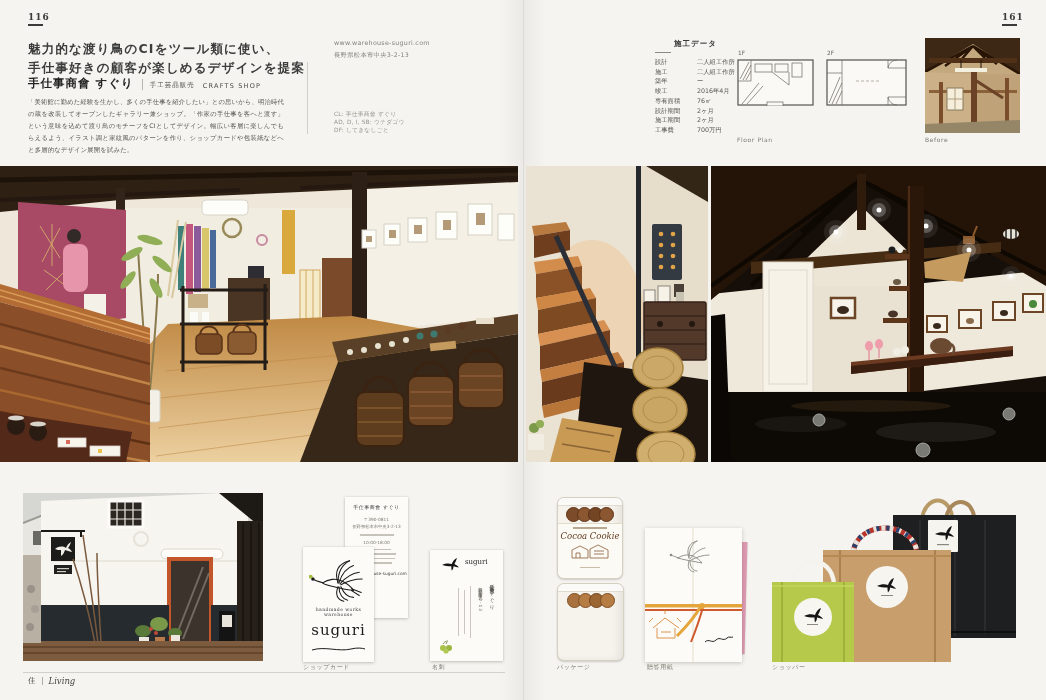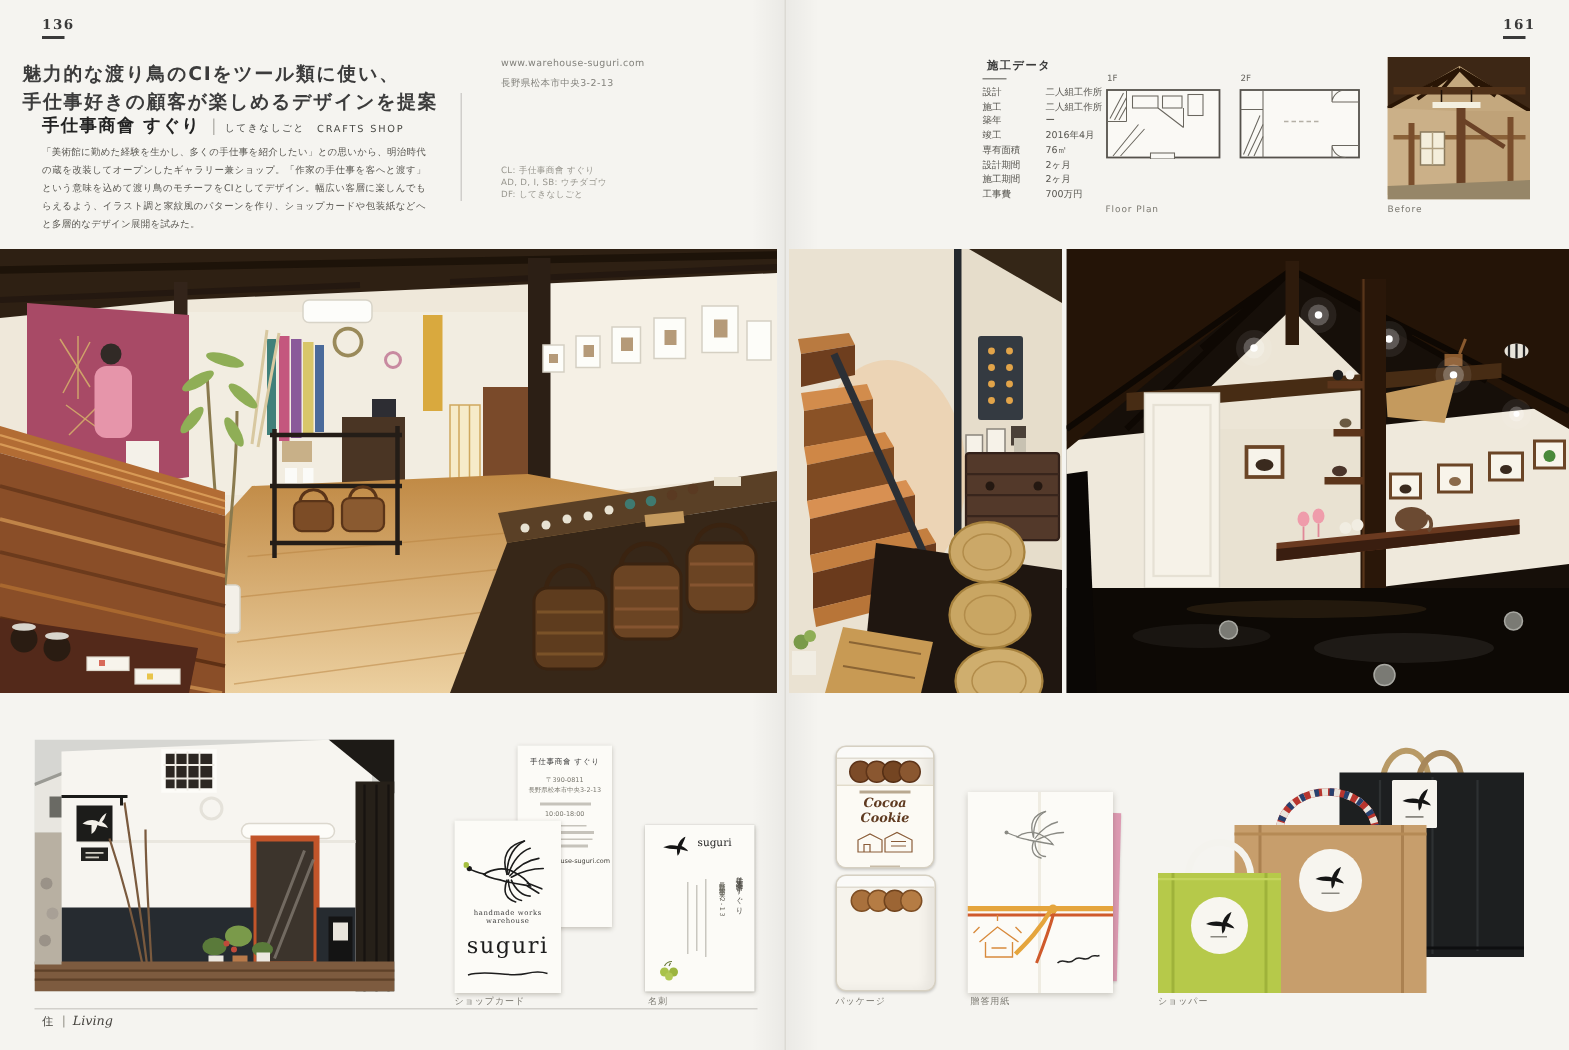--- a/index.html
+++ b/index.html
@@ -34,67 +34,67 @@
   .script{font-family:"DejaVu Serif",serif;}
   .suguri-big{font-size:15px;color:#1d1d1d;letter-spacing:1px}
   .tagline{font-size:4.6px;color:#3a3a3a;text-align:center;letter-spacing:.4px}
   .vtext{writing-mode:vertical-rl;font-size:4.3px;color:#6a685f;letter-spacing:1px}
   .jar{border:1px solid #d6d0c2;border-radius:7px;overflow:hidden;background:#f6f3ec;
        box-shadow:0 1px 2px rgba(0,0,0,.18), inset -5px 0 7px rgba(0,0,0,.06)}
   .jar-lid{height:7px;background:rgba(252,252,250,.85);border-bottom:1px solid #e0dbd0}
   .jar-cookies{height:17px;display:flex;justify-content:center;align-items:center;overflow:hidden}
   .cookie{width:13px;height:13px;border-radius:50%;margin:0 -2px}
   .jar-label{background:#fcfaf4;border-top:1px solid #e2dbca;text-align:center;position:relative}
-  .jar-script{font-family:"DejaVu Serif",serif;font-style:italic;font-weight:bold}
+  .jar-script{font-family:"DejaVu Serif",serif;font-style:italic;font-weight:normal}
   .minibar{margin:3px auto 0 auto;height:1.5px}
   .footer-rule{height:1px;background:#d2d0cb}
   .footer{display:flex;align-items:center;font-size:7.5px;color:#46443f}
   .footer .jp{font-family:"DejaVu Serif",serif}
   .footer .sep{width:1px;height:8px;background:#b0aea6;margin:0 6px}
   .footer .en{font-family:"DejaVu Serif",serif;font-style:italic;font-size:8.5px}
   .fold{width:1px;background:#dcdad4}
   .fold-shadeL{width:22px;background:linear-gradient(to right,rgba(0,0,0,0),rgba(0,0,0,.045))}
   .fold-shadeR{width:22px;background:linear-gradient(to left,rgba(0,0,0,0),rgba(0,0,0,.045))}
 </style>
 </head>
 <body>
 
 <div class="abs fold" style="left:523px;top:0;height:700px"></div>
 <div class="abs fold-shadeL" style="left:501px;top:0;height:700px"></div>
 <div class="abs fold-shadeR" style="left:524px;top:0;height:700px"></div>
 
-<div class="abs pagenum" style="left:28px;top:12px">136</div>
+<div class="abs pagenum" style="left:28px;top:12px">116</div>
 <div class="abs pagenum-rule" style="left:28px;top:24px"></div>
 
-<div class="abs headline" style="left:15px;top:39px">
+<div class="abs headline" style="left:28px;top:39px">
   <div>魅力的な渡り鳥のCIをツール類に使い、</div>
   <div>手仕事好きの顧客が楽しめるデザインを提案</div>
 </div>
 
 <div class="abs shopline" style="left:28px;top:76px">
   <span class="shopname">手仕事商會 すぐり</span>
   <span class="shopsep"></span>
-  <span class="shopcat">してきなしごと</span>
+  <span class="shopcat">手工芸品販売</span>
   <span class="shopcat-en">CRAFTS SHOP</span>
 </div>
 
 <div class="abs bodytext" style="left:28px;top:96px">「美術館に勤めた経験を生かし、多くの手仕事を紹介したい」との思いから、明治時代の蔵を改装してオープンしたギャラリー兼ショップ。「作家の手仕事を客へと渡す」という意味を込めて渡り鳥のモチーフをCIとしてデザイン。幅広い客層に楽しんでもらえるよう、イラスト調と家紋風のパターンを作り、ショップカードや包装紙などへと多層的なデザイン展開を試みた。</div>
 
 <div class="abs vrule" style="left:307px;top:62px;height:72px"></div>
 
 <div class="abs meta" style="left:334px;top:39px">www.warehouse-suguri.com</div>
 <div class="abs meta" style="left:334px;top:51px">長野県松本市中央3-2-13</div>
 
 <div class="abs" style="left:334px;top:110px">
   <div class="credit">CL: 手仕事商會 すぐり</div>
   <div class="credit">AD, D, I, SB: ウチダゴウ</div>
   <div class="credit">DF: してきなしごと</div>
 </div>
 
-<div class="abs cd-title" style="left:658px;top:39px">施工データ</div>
+<div class="abs cd-title" style="left:674px;top:39px">施工データ</div>
 <div class="abs cd-rule" style="left:655px;top:52px"></div>
 <div class="abs" style="left:655px;top:57px">
   <div class="cd-row"><span class="cd-l">設計</span><span>二人組工作所</span></div>
   <div class="cd-row"><span class="cd-l">施工</span><span>二人組工作所</span></div>
   <div class="cd-row"><span class="cd-l">築年</span><span>ー</span></div>
   <div class="cd-row"><span class="cd-l">竣工</span><span>2016年4月</span></div>
   <div class="cd-row"><span class="cd-l">専有面積</span><span>76㎡</span></div>
   <div class="cd-row"><span class="cd-l">設計期間</span><span>2ヶ月</span></div>
   <div class="cd-row"><span class="cd-l">施工期間</span><span>2ヶ月</span></div>
   <div class="cd-row"><span class="cd-l">工事費</span><span>700万円</span></div>

